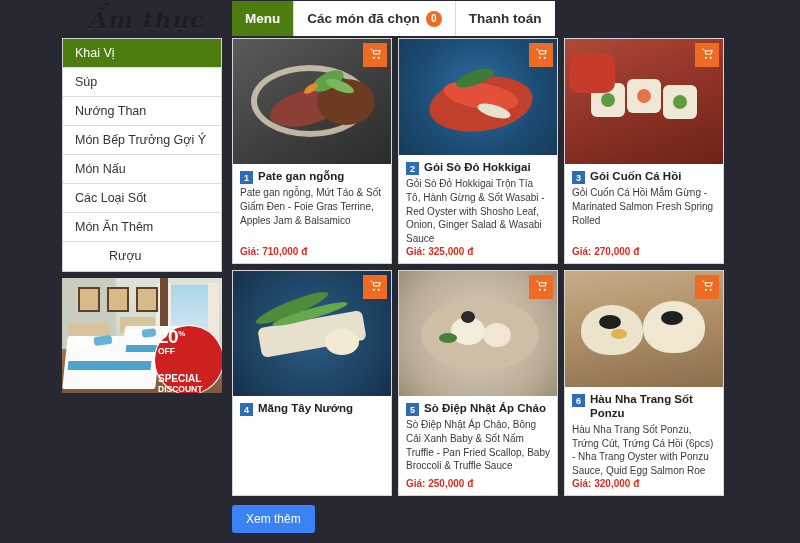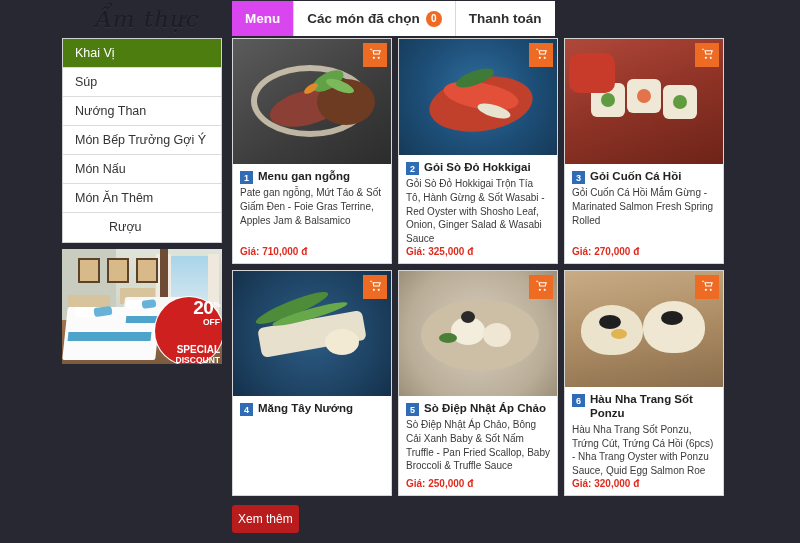--- a/index.html
+++ b/index.html
@@ -20,37 +20,38 @@
     position: absolute; left: 85px; top: 0px;
     width: 125px; height: 38px;
     display: flex; align-items: center; justify-content: center;
     color: #1c1c24;
     font-family: "DejaVu Serif", serif;
     font-style: italic;
     font-size: 23px;
     letter-spacing: 1px;
     text-shadow: 0 1px 0 #33333f;
     user-select: none;
+    font-weight: bold;
   }
 
   .tabs { position: absolute; left: 232px; top: 1px; display: flex; height: 35px; }
   .tab {
     height: 35px;
     display: flex; align-items: center; gap: 6px;
     padding: 0 13px;
     background: #ffffff;
     color: #2f2f2f;
     font-size: 13.5px;
     font-weight: bold;
     border-right: 1px solid #d8d8d8;
     cursor: pointer;
     white-space: nowrap;
   }
   .tab:last-child { border-right: none; }
-  .tab.active { background: #d946ef; color: #ffffff; justify-content: flex-end; }
+  .tab.active { background: #4d7c0f; color: #ffffff; justify-content: flex-end; }
   .tab-badge {
     display: inline-flex; align-items: center; justify-content: center;
     min-width: 16px; height: 16px; border-radius: 50%;
     background: #ed6b23; color: #fff;
     font-size: 10px; font-weight: bold;
     padding: 0 3px;
   }
 
   
   .sidebar { position: absolute; left: 62px; top: 38px; width: 160px; }
@@ -95,21 +96,21 @@
   .room .pil4 { position: absolute; left: 50%; top: 44%; width: 9%; height: 7%; background: #67b3d8; border-radius: 3px; transform: rotate(-8deg); }
   .room .art { position: absolute; top: 8%; width: 14%; height: 22%; background: #d8b98a; border: 2px solid #5b4228; }
   .room .art.a1 { left: 10%; } .room .art.a2 { left: 28%; } .room .art.a3 { left: 46%; }
 
   .discount {
     position: absolute; right: 2px; bottom: 2px;
     width: 62px; height: 62px;
     border-radius: 50%;
     background: #cf2020;
     color: #ffffff;
-    display: flex; flex-direction: column; align-items: flex-end; justify-content: center;
+    display: flex; flex-direction: column; align-items: flex-start; justify-content: center;
     text-align: center;
     line-height: 1;
     box-shadow: 0 0 0 3px #cf2020, 0 0 0 4px #ffffff;
   }
   .discount .pct { font-size: 19px; font-weight: bold; letter-spacing: -0.5px; }
   .discount .pct sup { font-size: 8px; }
   .discount .sp { font-size: 10px; font-weight: bold; margin-top: 18px; }
   .discount .ds { font-size: 8.5px; font-weight: bold; margin-top: 1px; }
 
   
@@ -161,23 +162,23 @@
   .plate-red  { background: linear-gradient(160deg,#b0483a 0%, #8e3326 50%, #6e2318 100%); }
   .plate-navy { background: radial-gradient(circle at 50% 50%, #2d5d86 0%, #1c3f5e 70%, #14304a 100%); }
   .plate-cream{ background: radial-gradient(circle at 50% 50%, #d8cfbe 0%, #b9ad98 70%, #9b8f79 100%); }
   .plate-wood { background: linear-gradient(170deg,#c9ac86 0%, #a98a63 55%, #8b6e4c 100%); }
   .blob { position: absolute; border-radius: 50%; }
   .swirl { position: absolute; border-radius: 50%; border: 6px solid rgba(233,221,196,.75); }
 
   
   .more-wrap { position: absolute; left: 232px; top: 505px; width: 492px; display: flex; justify-content: flex-start; }
   .more-btn {
-    background: #b91c1c; color: #fff;
+    background: #3b82f6; color: #fff;
     border: none; border-radius: 3px;
-    padding: 7px 6px;
+    padding: 7px 14px;
     font-size: 12px;
     font-family: "Liberation Sans", sans-serif;
     cursor: pointer;
   }
 </style>
 </head>
 <body>
 
 <div class="page">
 
@@ -197,20 +198,21 @@
       </div>
   </div>
 
   <div class="sidebar">
     <div class="cat-list" id="cat-list">
         <div class="cat-item active">Khai Vị</div>
         <div class="cat-item">Súp</div>
         <div class="cat-item">Nướng Than</div>
         <div class="cat-item">Món Bếp Trưởng Gợi Ý</div>
         <div class="cat-item">Món Nấu</div>
+        <div class="cat-item">Các Loại Sốt</div>
         <div class="cat-item">Món Ăn Thêm</div>
         <div class="cat-item">Rượu</div>
       </div>
 
     <div class="promo">
       <div class="room">
         <div class="wall"></div>
           <div class="wall2"></div>
           <div class="floor"></div>
         <div class="window"></div>
@@ -255,21 +257,21 @@
           </div>
           <div class="cart-btn">
             <span><svg viewBox="0 0 24 24">
                 <path d="M2 3h3l1.2 3H22l-2.5 8H8L6 4.6 5.2 5H2V3zm6.6 5l1.3 4h8.2l1.2-4H8.6zM9 18a2 2 0 110 4 2 2 0 010-4zm9 0a2 2 0 110 4 2 2 0 010-4z"></path>
               </svg></span>
           </div>
         </div>
         <div class="card-body">
           <div class="card-title">
             <span class="num">1</span>
-            <span class="tname">Menu gan ngỗng</span>
+            <span class="tname">Pate gan ngỗng</span>
           </div>
           <div class="desc">Pate gan ngỗng, Mứt Táo &amp; Sốt Giấm Đen - Foie Gras Terrine, Apples Jam &amp; Balsamico</div>
           <div class="price">Giá: 710,000 đ</div>
         </div>
       </div>
       <div class="card">
         <div class="card-media">
           <div class="food plate-blue">
             <div class="blob" style="left:30px;top:38px;width:104px;height:54px;background:#c0402c;transform:rotate(-8deg);"></div>
             <div class="blob" style="left:44px;top:44px;width:76px;height:26px;background:#e2503a;transform:rotate(10deg);"></div>

